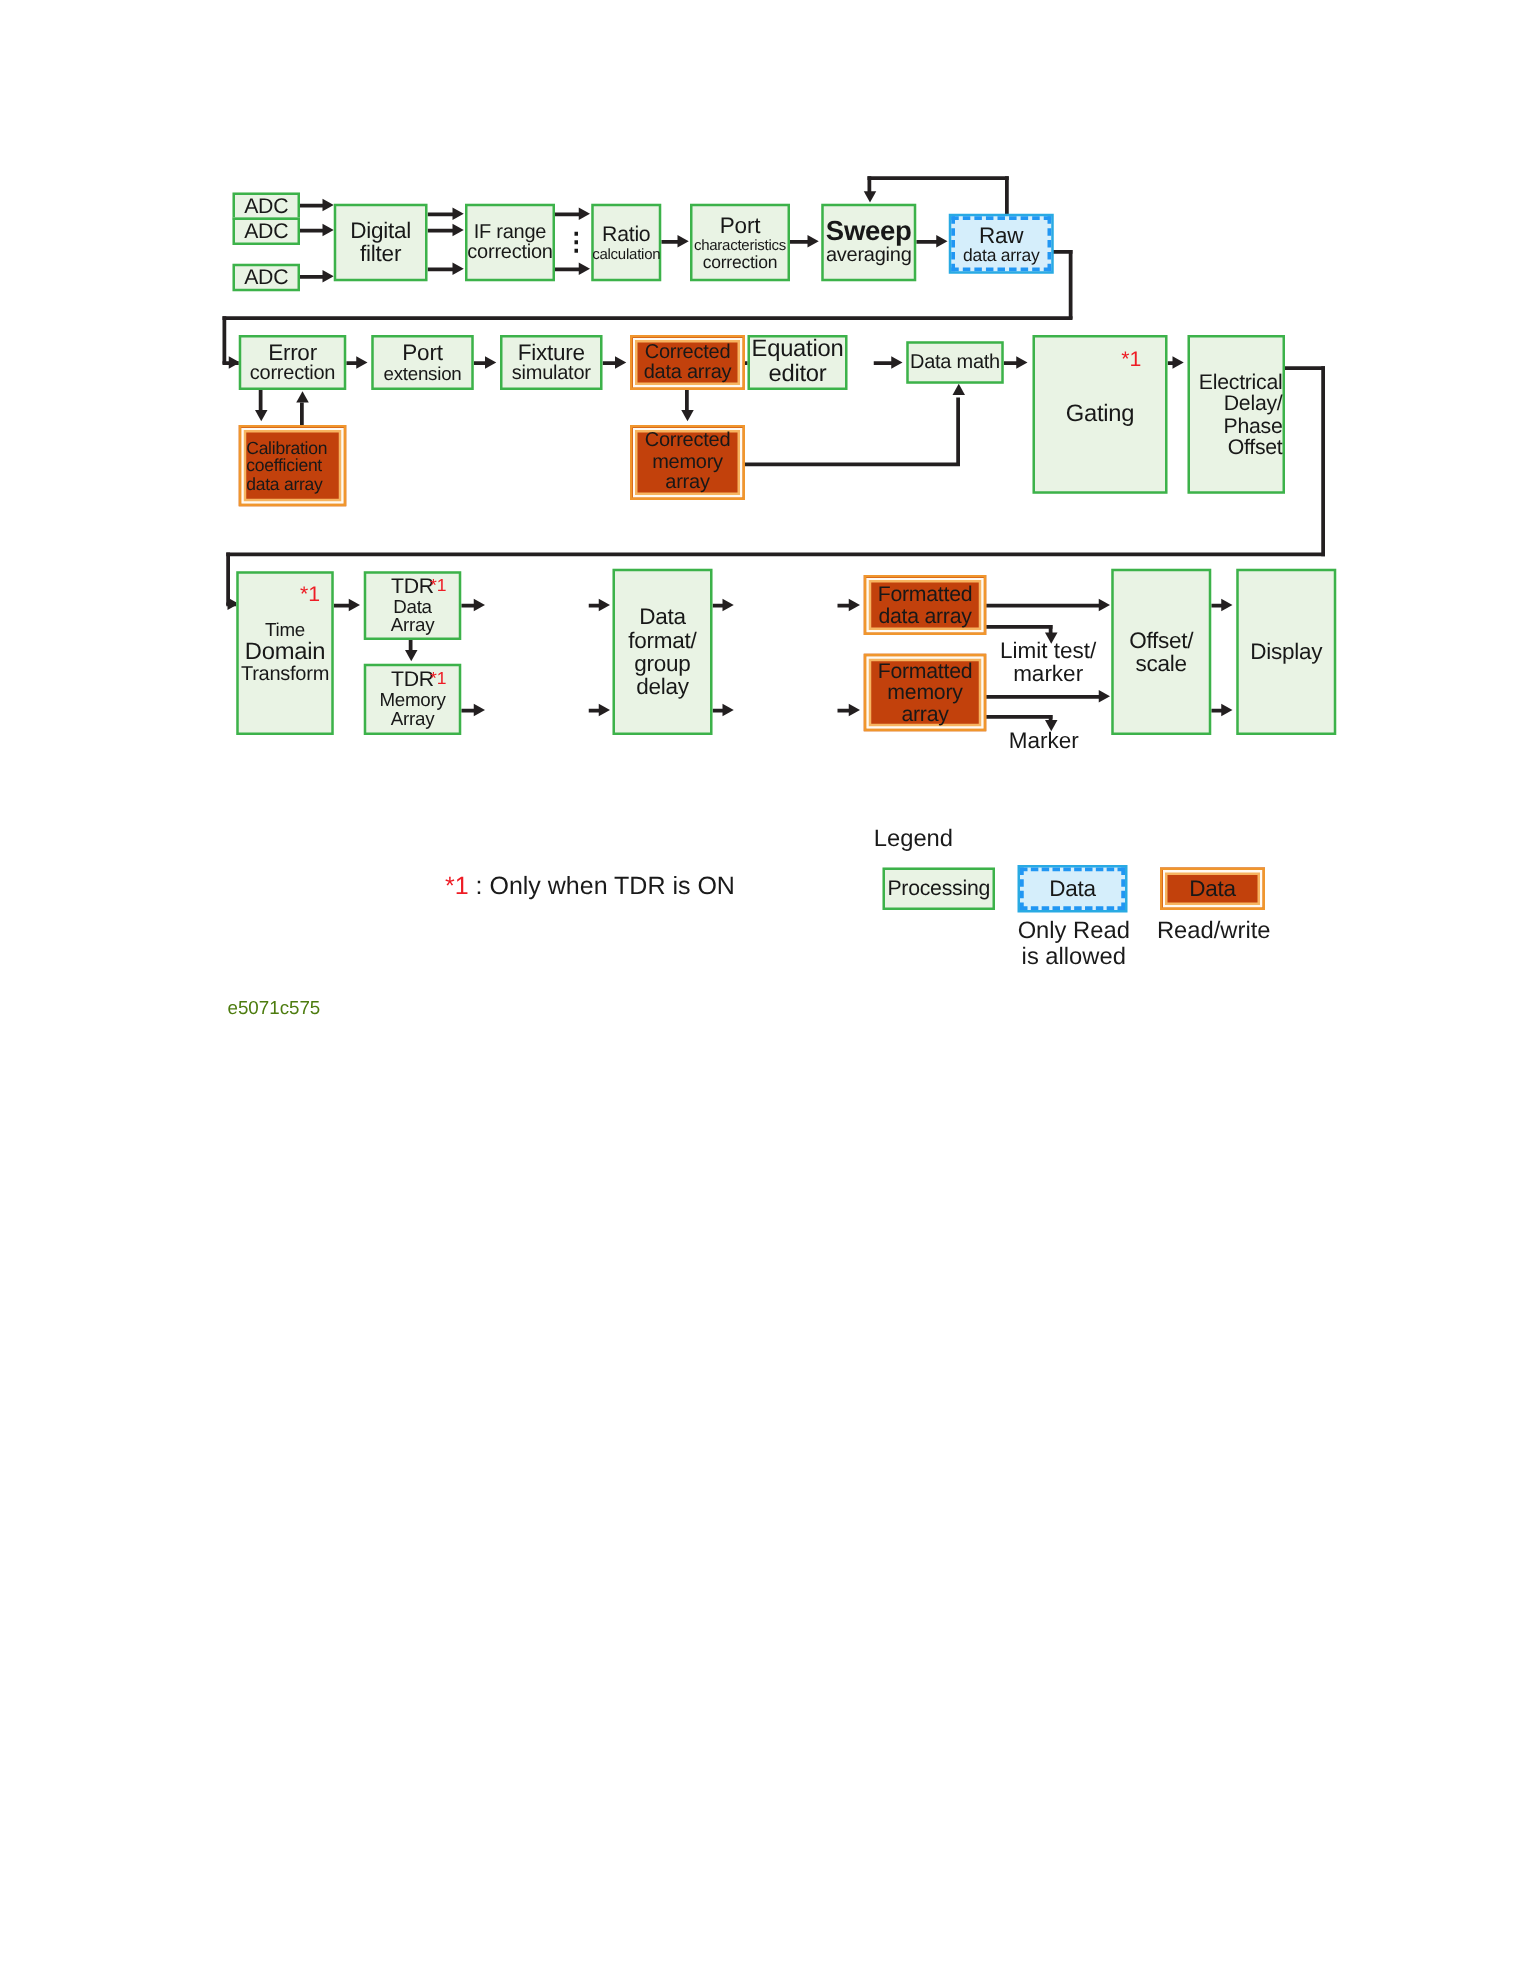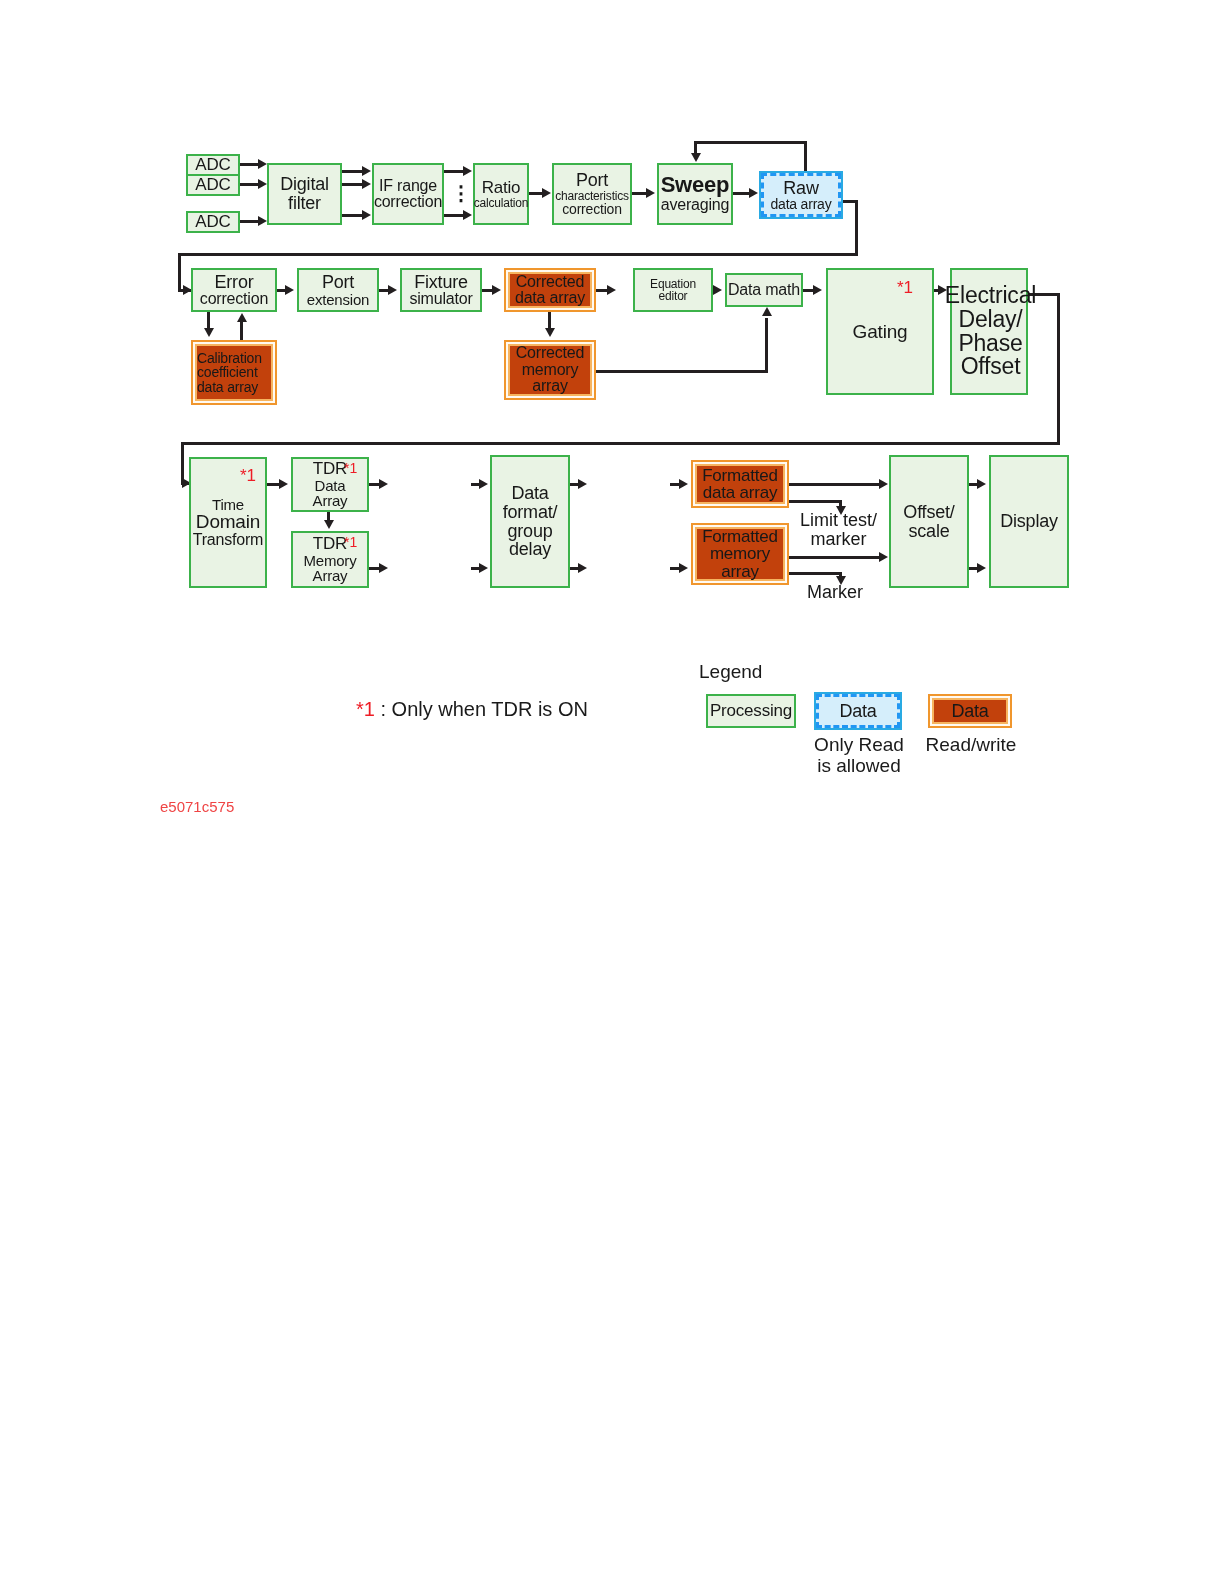--- a/index.html
+++ b/index.html
@@ -122,21 +122,22 @@
     white-space: nowrap;
   }
   .note {
     position: absolute;
     font-size: 20px;
     white-space: nowrap;
   }
   .figid {
     position: absolute;
     font-size: 15px;
-    color: #ef4444;
+    color: #4d7c0f;
+    margin-left: 22px;
   }
 </style>
 </head>
 <body>
 
 <div id="canvas">
 
   <div class="box proc" style="left:186px; top:154px; width:54px; height:22px; font-size:17px;">
     <span class="lbl">ADC</span>
   </div>
@@ -244,35 +245,35 @@
     <span class="lbl">Corrected</span>
     <span class="lbl">data array</span>
   </div>
 
   <div class="box rw" style="left:504px; top:340px; width:92px; height:60px; font-size:16px;">
     <span class="lbl">Corrected</span>
     <span class="lbl">memory</span>
     <span class="lbl">array</span>
   </div>
 
-  <div class="box proc" style="left:633px; top:268px; width:80px; height:44px; font-size:12px;">
+  <div class="box proc" style="left:598px; top:268px; width:80px; height:44px; font-size:19px;">
     <span class="lbl">Equation</span>
     <span class="lbl">editor</span>
   </div>
 
   <div class="box proc" style="left:725px; top:273px; width:78px; height:34px; font-size:16px;">
     <span class="lbl">Data math</span>
   </div>
 
   <div class="box proc" style="left:826px; top:268px; width:108px; height:127px; font-size:19px;">
     <span class="lbl">Gating</span>
   </div>
   <div class="starcorner" style="left:897px; top:278px;">*1</div>
 
-  <div class="box proc" style="left:950px; top:268px; width:78px; height:127px; font-size:23px; align-items:center; padding-left:3px;">
+  <div class="box proc" style="left:950px; top:268px; width:78px; height:127px; font-size:17px; align-items:flex-end; padding-left:3px;">
     <span class="lbl">Electrical</span>
     <span class="lbl">Delay/</span>
     <span class="lbl">Phase</span>
     <span class="lbl">Offset</span>
   </div>
 
   <div class="arw arw-r" style="left:183px; top:285px;"></div>
 
   <div class="ln vln" style="left:207px; top:312px; height:18px;"></div>
   <div class="arw arw-d" style="left:204px; top:328px;"></div>

